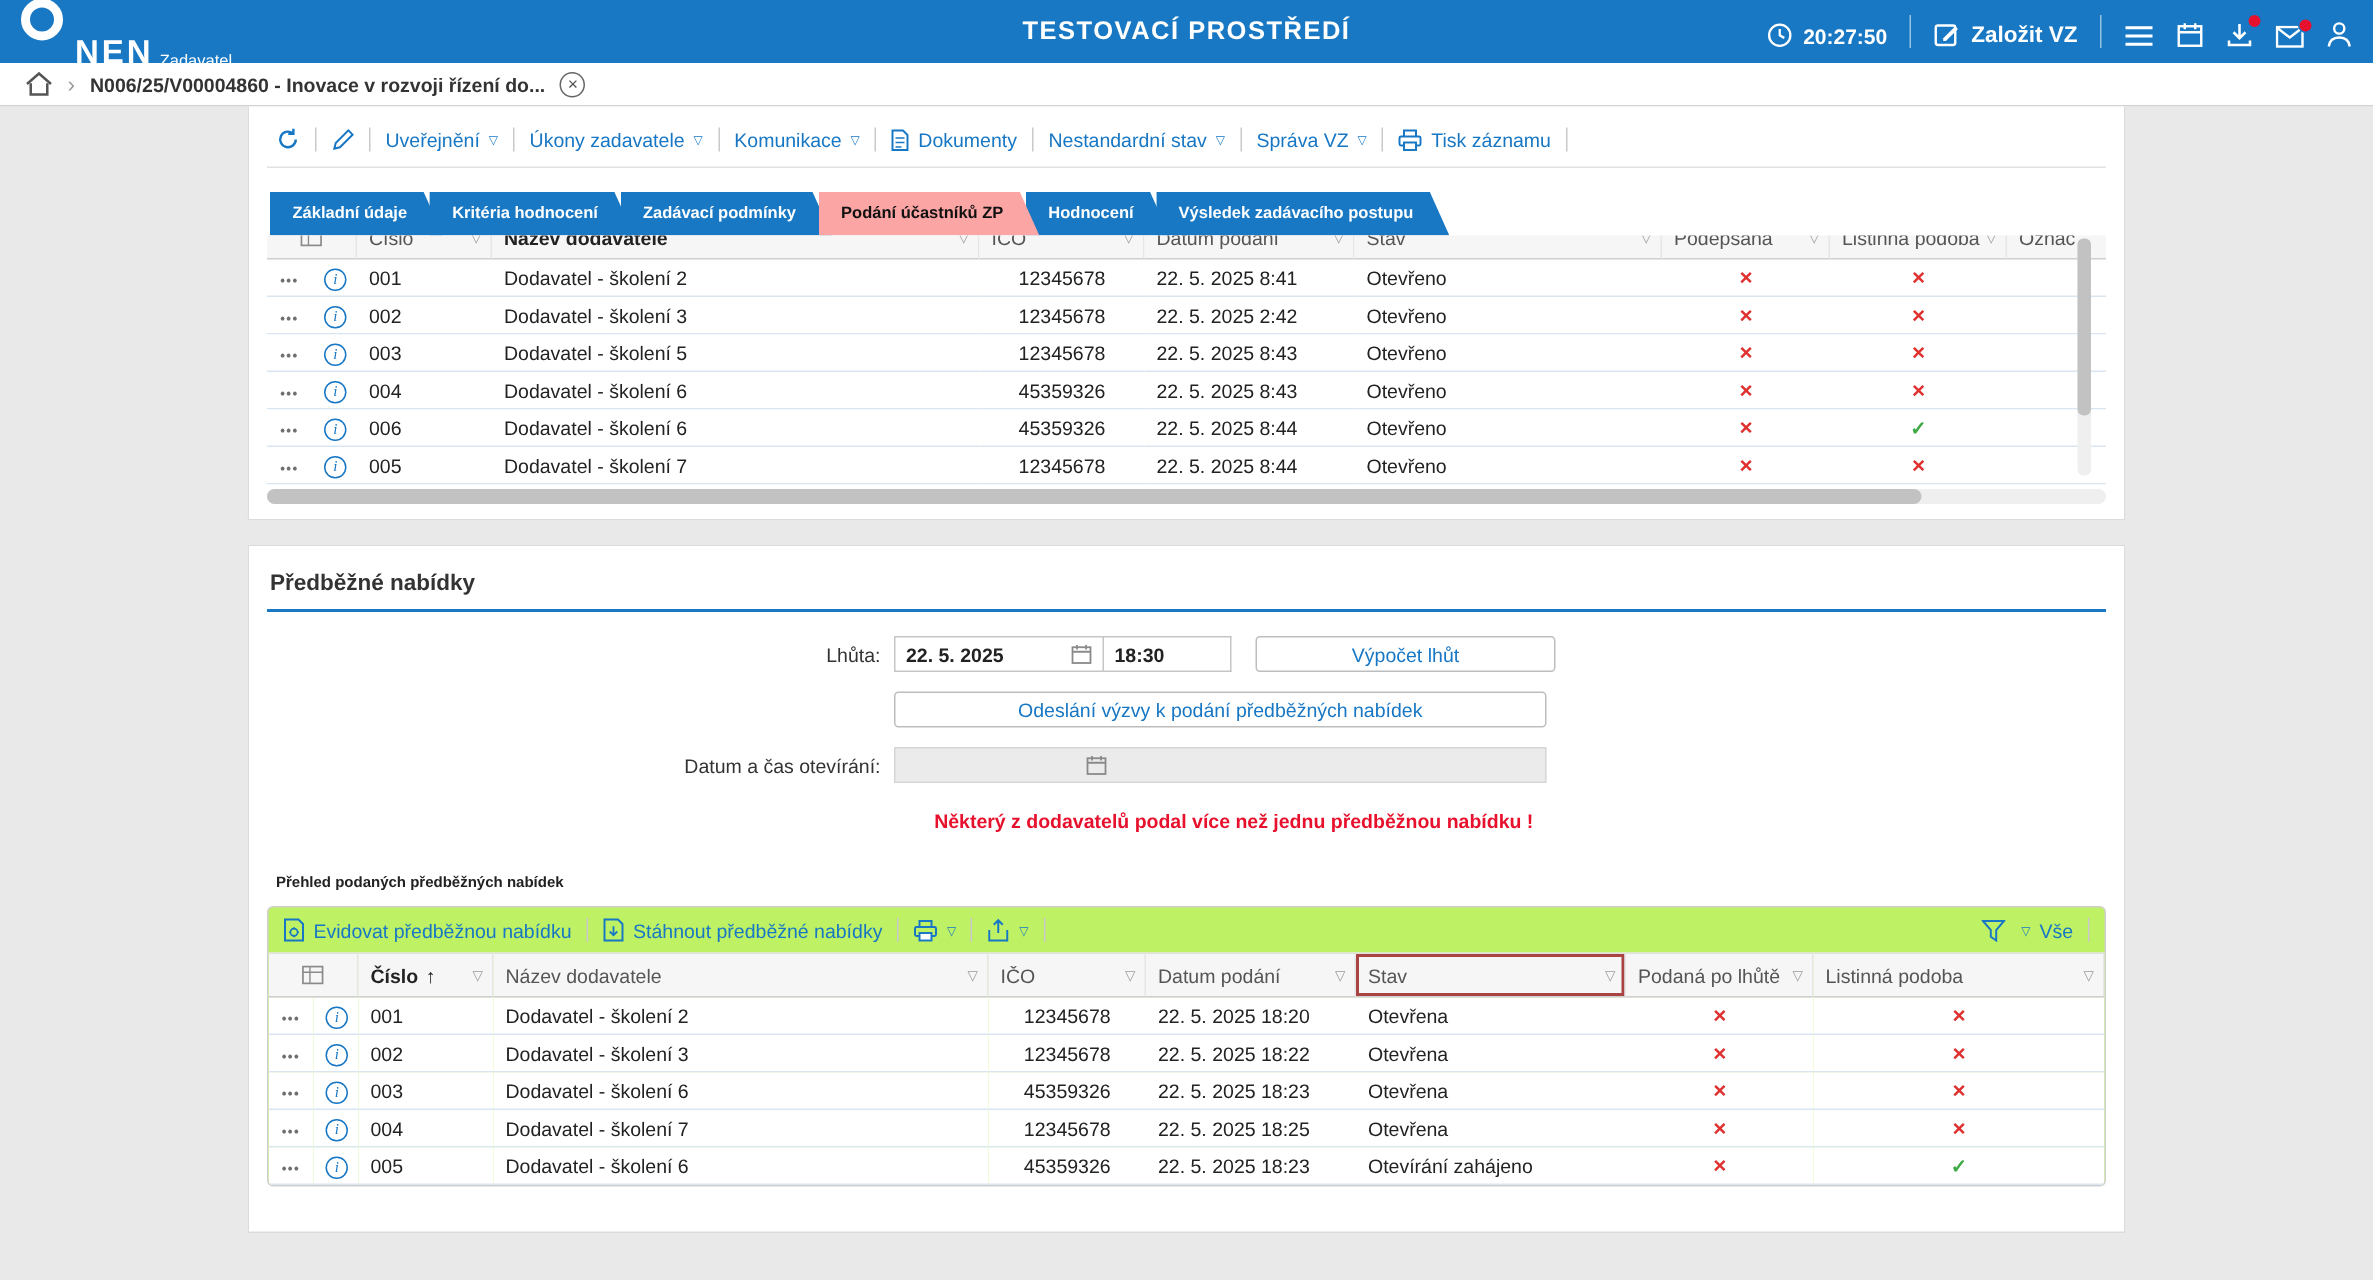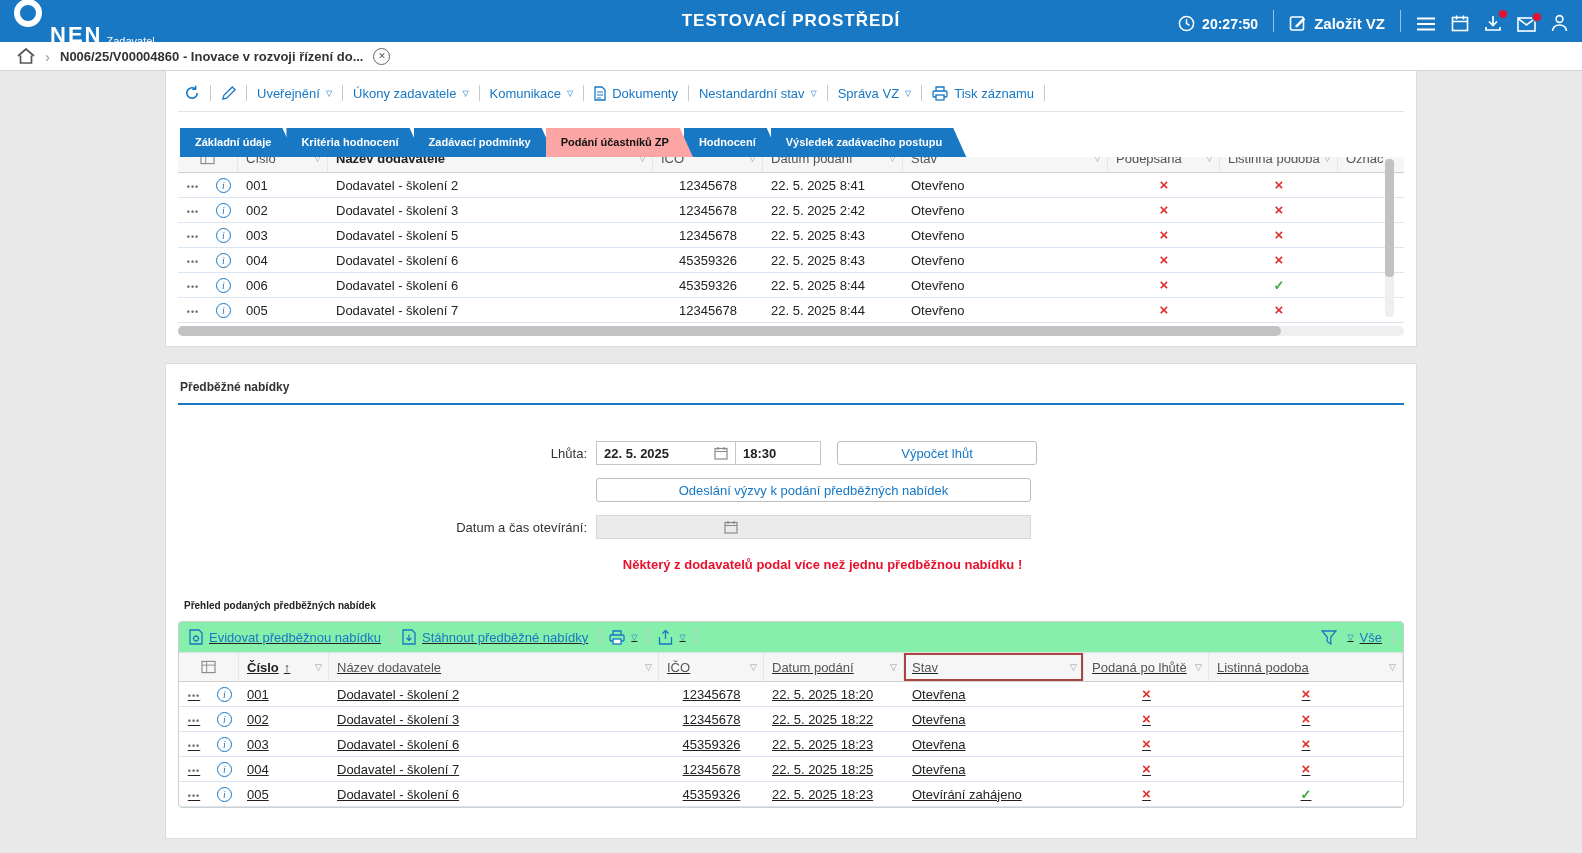--- a/index.html
+++ b/index.html
@@ -75,34 +75,34 @@
   .mark.check { color:#3fa944; font-size:13px; }
 
   .table1-block { position:relative; margin-top:0; }
   .tbl-viewport { height:166px; overflow:hidden; }
   .vscroll { position:absolute; right:10px; top:2px; width:9px; height:158px; background:#efefef; border-radius:4px; cursor:pointer; }
   .vthumb { width:9px; height:118px; background:#c2c2c2; border-radius:4px; }
   .hscroll { height:10px; background:#efefef; border-radius:5px; margin-top:3px; position:relative; cursor:pointer; }
   .hthumb { position:absolute; left:0; top:0; height:10px; width:90%; background:#c2c2c2; border-radius:5px; }
 
   
-  .section-title { font-size:12px; font-weight:bold; color:#333; padding:2px 2px 9px; border-bottom:2px solid #1878c4; margin-bottom:36px; }
+  .section-title { font-size:15px; font-weight:bold; color:#333; padding:2px 2px 9px; border-bottom:2px solid #1878c4; margin-bottom:16px; }
   .form-row { display:flex; align-items:center; margin-bottom:13px; }
   .form-label { width:418px; text-align:right; padding-right:9px; color:#333; }
   .input-date { width:140px; height:24px; border:1px solid #c6c6c6; display:flex; align-items:center; justify-content:space-between; padding:0 7px; font-weight:bold; background:#fff; cursor:text; }
   .input-time { width:85px; height:24px; border:1px solid #c6c6c6; border-left:none; display:flex; align-items:center; padding:0 7px; font-weight:bold; background:#fff; cursor:text; }
   .btn { height:24px; border:1px solid #bdbdbd; border-radius:3px; color:#1777c4; background:#fff; display:flex; align-items:center; justify-content:center; cursor:pointer; }
   .btn-compute { width:200px; margin-left:16px; }
   .btn-send { width:435px; }
   .input-disabled { width:435px; height:24px; background:#ebebeb; border:1px solid #d6d6d6; display:flex; align-items:center; padding:0 7px; }
   .input-disabled svg { margin-left:120px; }
   .warning { color:#e8112d; font-weight:bold; text-align:center; width:435px; margin-left:427px; margin-top:18px; }
   .sub-title { font-weight:bold; font-size:10px; color:#222; margin:28px 0 10px 6px; }
 
-  .tbl2-card { border:1px solid #cfcfcf; border-radius:4px; overflow:hidden; background:#86efac;text-decoration:underline; }
+  .tbl2-card { border:1px solid #cfcfcf; border-radius:4px; overflow:hidden; background:#bef264; }
   .tbl2-toolbar { display:flex; align-items:center; gap:10px; padding:7px 10px; }
   .tbl2-right { margin-left:auto; display:flex; align-items:center; gap:10px; }
   #table2 th:first-child, #table2 td:first-child { border-left:none; }
 </style>
 </head>
 <body>
 
 <header class="topbar">
   <div class="logo-wrap">
     <div class="logo-ring"></div>

